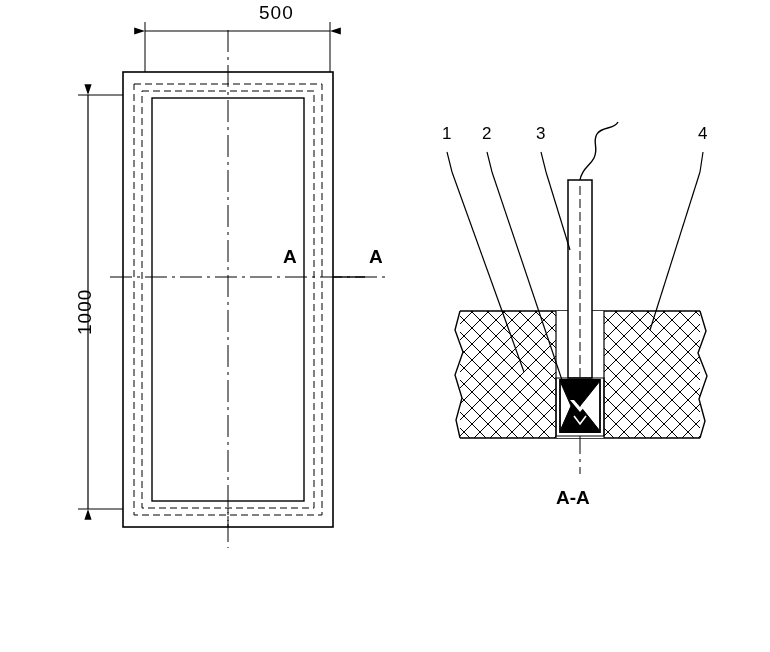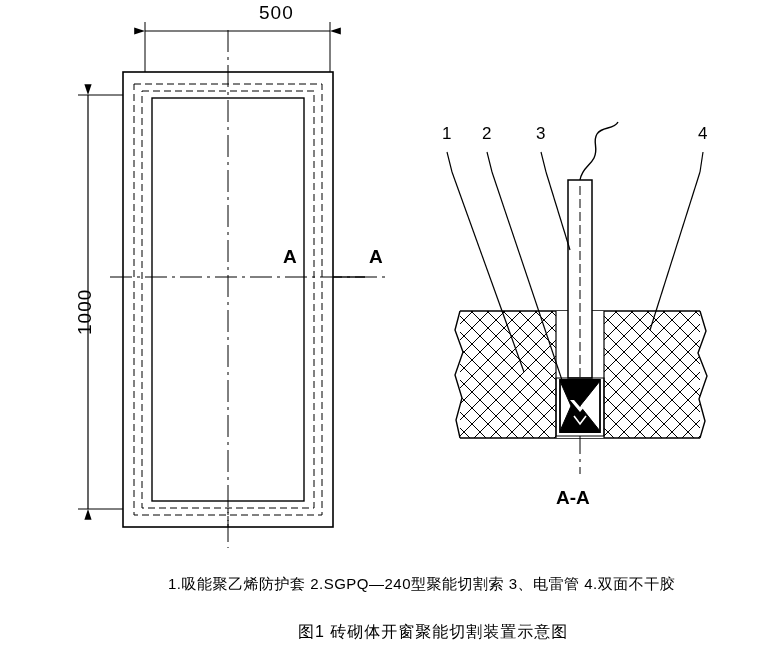--- a/index.html
+++ b/index.html
@@ -164,17 +164,15 @@
 
   <div class="lbl sect-text" style="left:369px; top:246px;">A</div>
 
   <div class="lbl num-text" style="left:442px; top:124px;">1</div>
   <div class="lbl num-text" style="left:482px; top:124px;">2</div>
   <div class="lbl num-text" style="left:536px; top:124px;">3</div>
   <div class="lbl num-text" style="left:698px; top:124px;">4</div>
 
   <div class="lbl sect-text" style="left:556px; top:487px;">A-A</div>
 
-  <div class="lbl caption-legend" style="left:168px; top:575px;">1.吸能聚乙烯防护套  2.SGPQ—240型聚能切割索  3、电雷管  4.双面不干胶</div>
 
-  <div class="lbl caption-title" style="left:298px; top:622px;">图1  砖砌体开窗聚能切割装置示意图</div>
 
 </div>
 
 </body></html>

